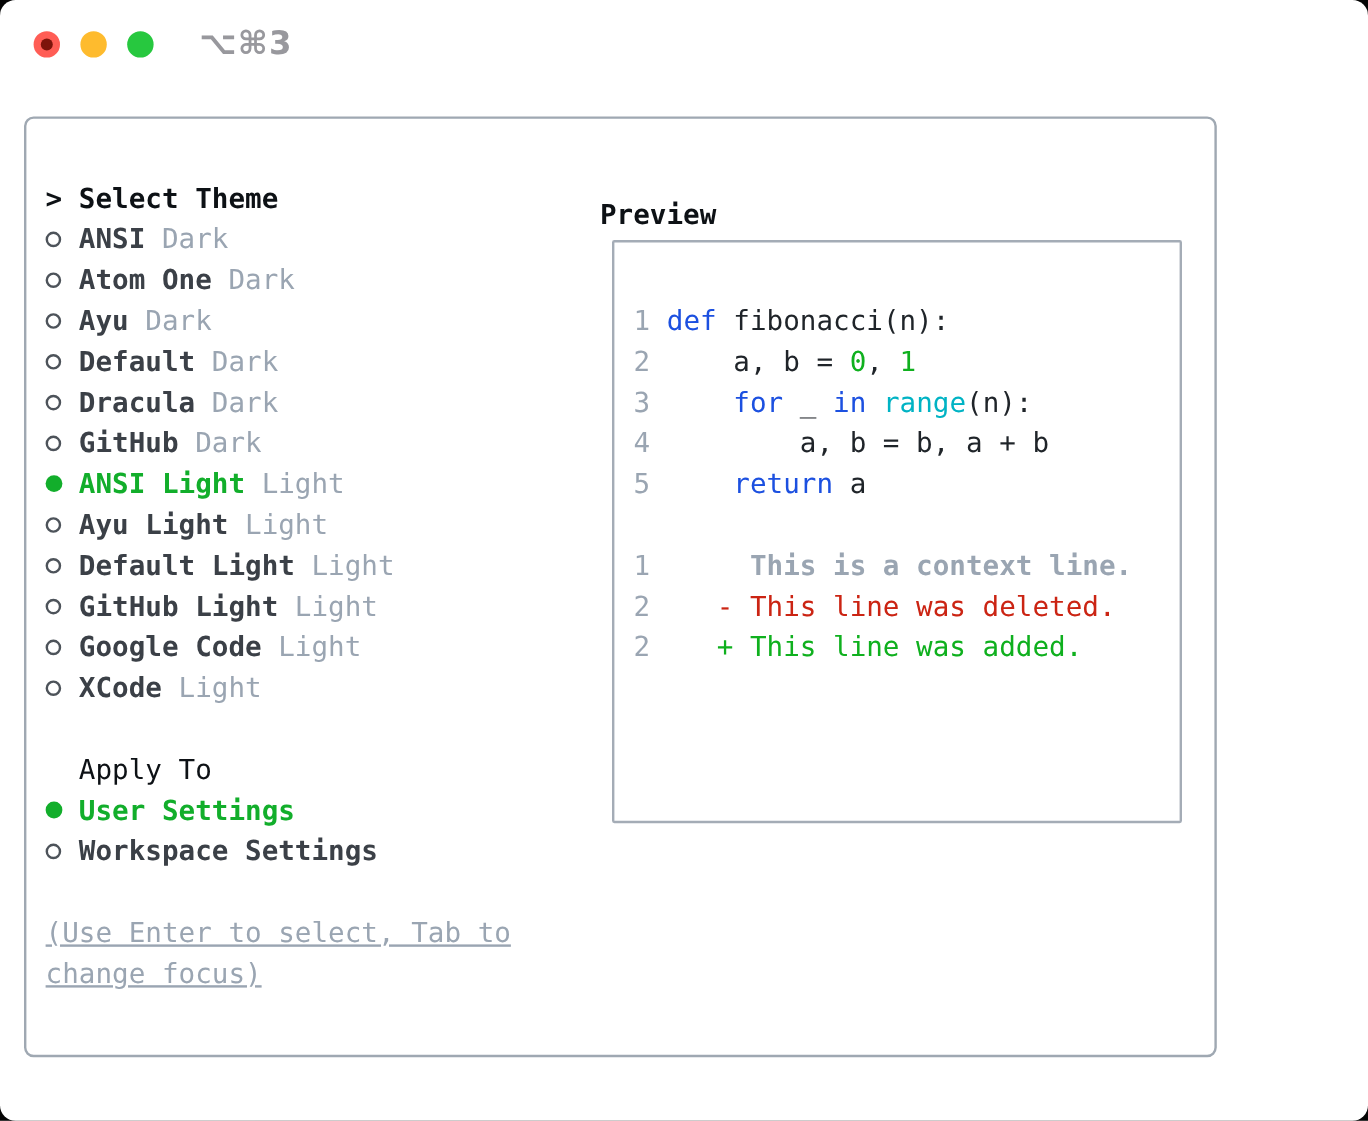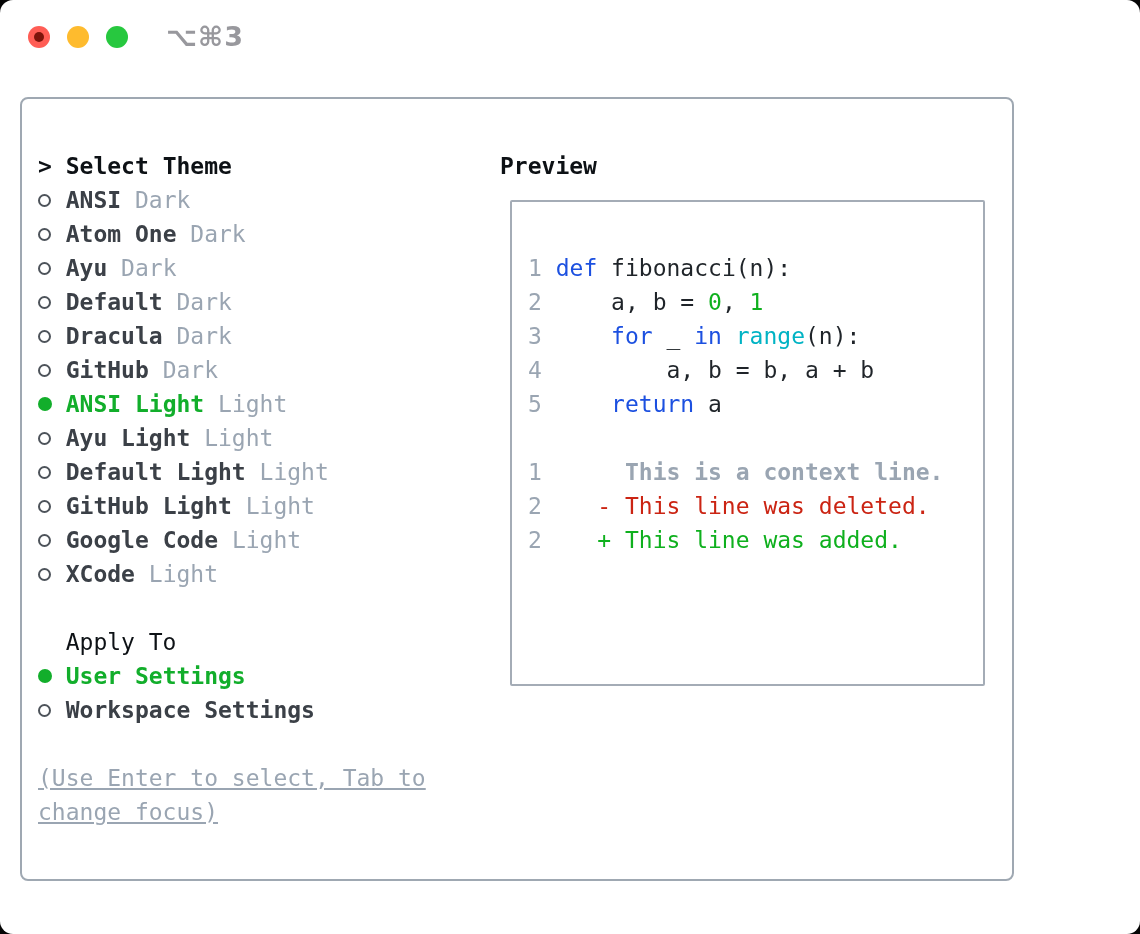--- a/index.html
+++ b/index.html
@@ -63,21 +63,21 @@
     border-radius: 50%; box-sizing: border-box;
     border: 2px solid var(--radio-outline, #4d535a);
     vertical-align: 1px;
   }
   .dot.sel {
     width: 14px; height: 14px; border: none;
     background: var(--accent-green, #12ae2b);
   }
   
   .preview-title {
-    position: absolute; left: 478px; top: 50px;
+    position: absolute; left: 478px; top: 64px;
     height: 34px; line-height: 34px;
     font-size: 23px; font-weight: bold;
     color: var(--heading-text, #0d1115);
   }
   .preview-box {
     position: absolute; left: 488px; top: 101px;
     width: 475px; height: 486px;
     box-sizing: border-box;
     border: 2px solid var(--border-preview, #a4acb6);
     border-radius: 2px;

